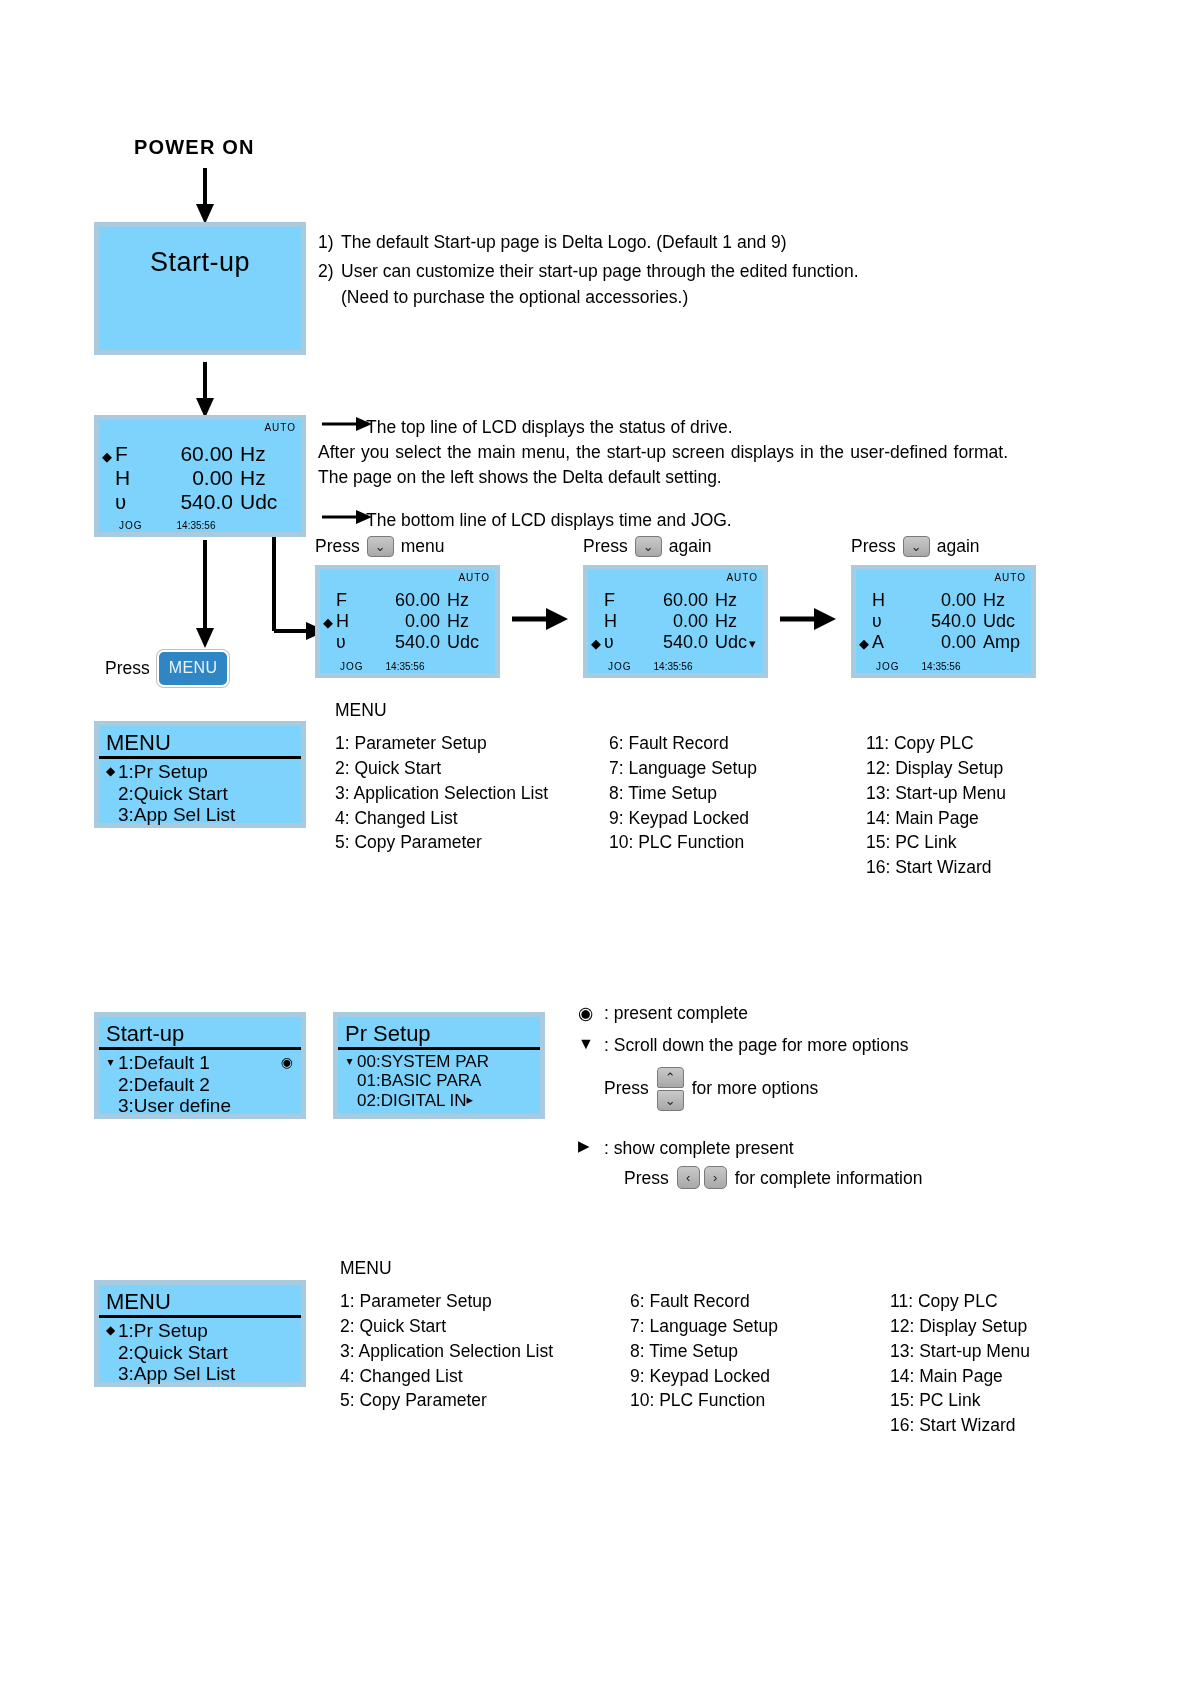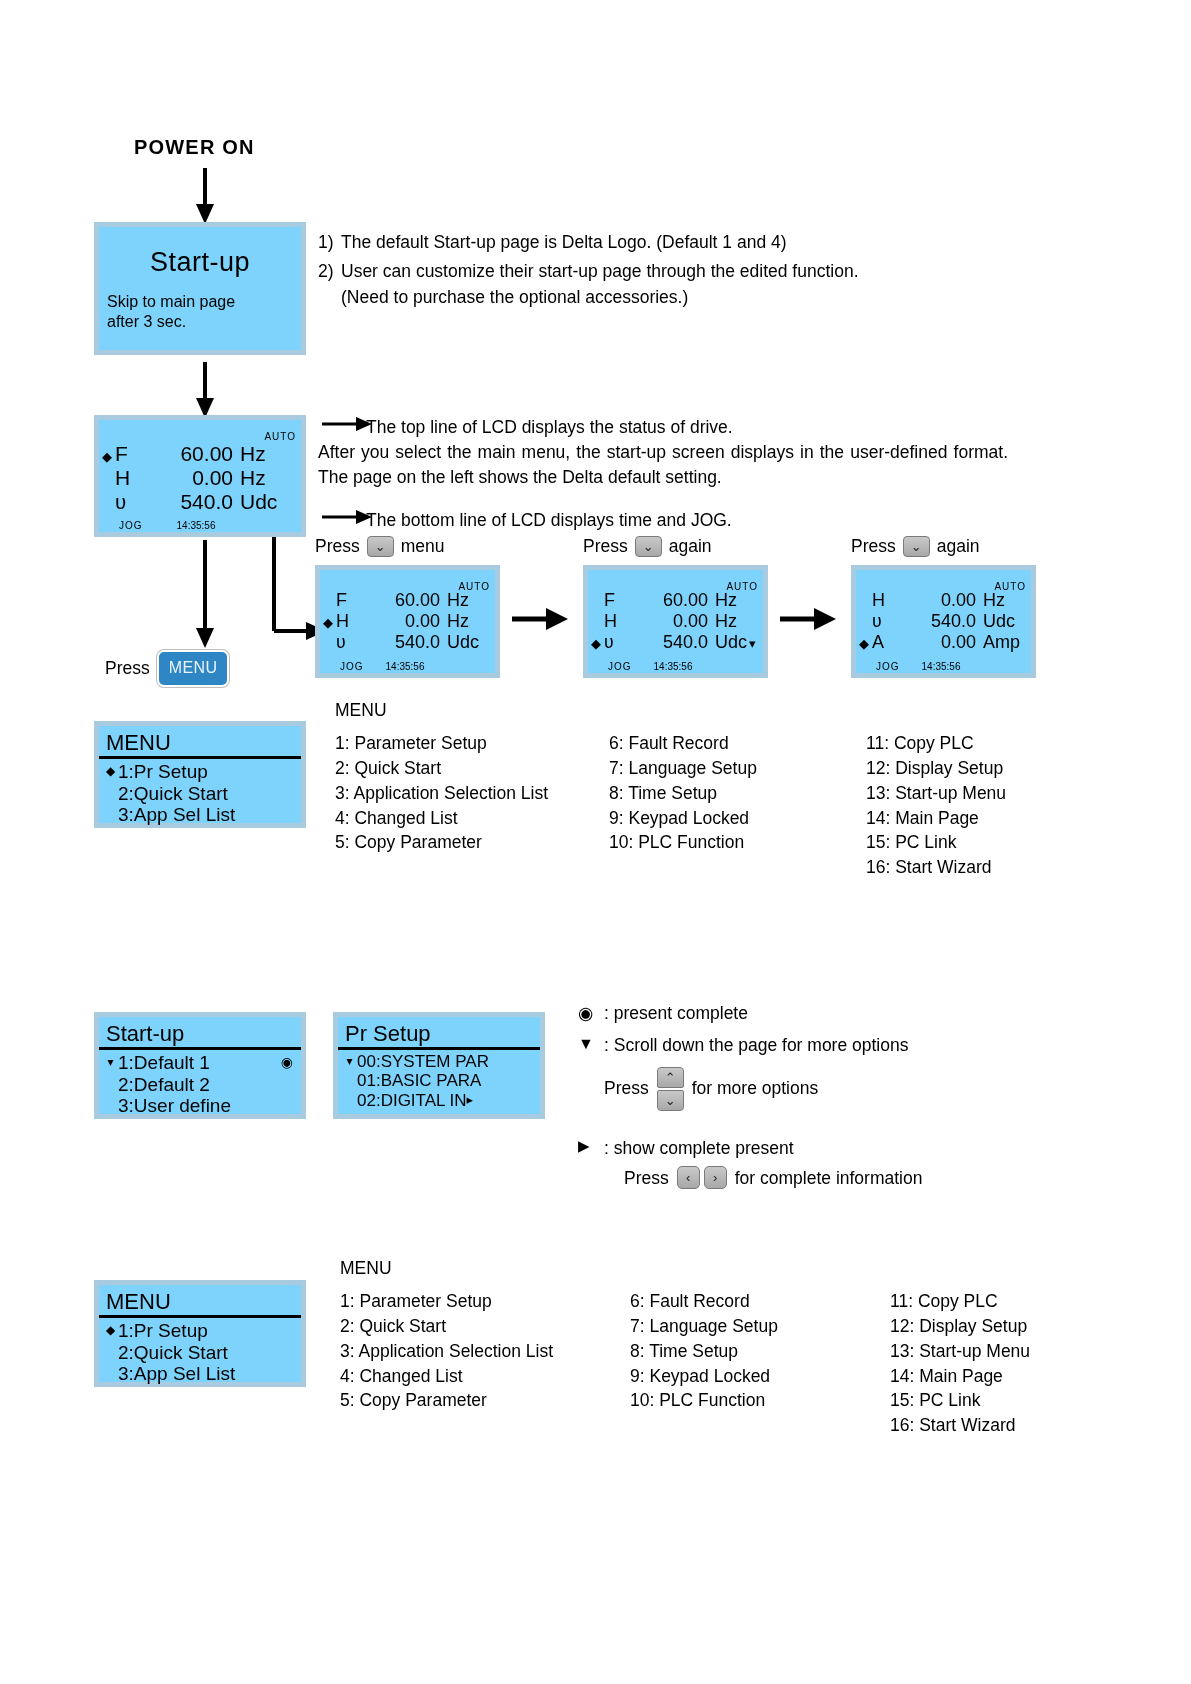--- a/index.html
+++ b/index.html
@@ -17,21 +17,21 @@
   .lcd {
     background: #7dd3fc;
     border: 5px solid #a8cbe0;
     position: absolute;
     font-family: "Liberation Sans", sans-serif;
     color: #000;
   }
   .lcd-inner { position: relative; width: 100%; height: 100%; }
 
   .lcd-auto {
-    position: absolute; top: 11px; right: 5px;
+    position: absolute; top: 2px; right: 5px;
     font-size: 10px; letter-spacing: 1px; font-weight: 400;
   }
   .lcd-row {
     display: flex; align-items: baseline;
     font-size: 21px;
   }
   .lcd-caret {
     width: 16px; text-align: center; font-size: 13px; line-height: 1;
   }
   .lcd-sym { width: 26px; }
@@ -105,31 +105,27 @@
 <div class="abs bold-head" style="left:134px; top:136px;">POWER ON</div>
 
 <svg class="abs" style="left:196px; top:168px;" width="24" height="56">
   <line x1="9" y1="0" x2="9" y2="38" stroke="#000" stroke-width="4"></line>
   <polygon points="0,36 18,36 9,56" fill="#000"></polygon>
 </svg>
 
 <div class="lcd startup-screen abs" style="left:94px; top:222px;">
   <div class="lcd-inner">
     <div class="startup-title">Start-up</div>
-    <div class="startup-sub">
-      <div>Skip to main page</div>
-      <div>after 3 sec.</div>
-    </div>
   </div>
 </div>
 
 <div class="abs" style="left:318px; top:230px; width:720px;">
   <div class="note-line txt" style="margin-bottom:4px;">
     <span class="note-num">1)</span>
-    <span>The default Start-up page is Delta Logo. (Default 1 and 4)</span>
+    <span>The default Start-up page is Delta Logo. (Default 1 and 9)</span>
   </div>
   <div class="note-line txt">
     <span class="note-num">2)</span>
     <span>User can customize their start-up page through the edited function.</span>
   </div>
   <div class="note-line txt" style="padding-left:23px;">
     <span>(Need to purchase the optional accessories.)</span>
   </div>
 </div>
 

